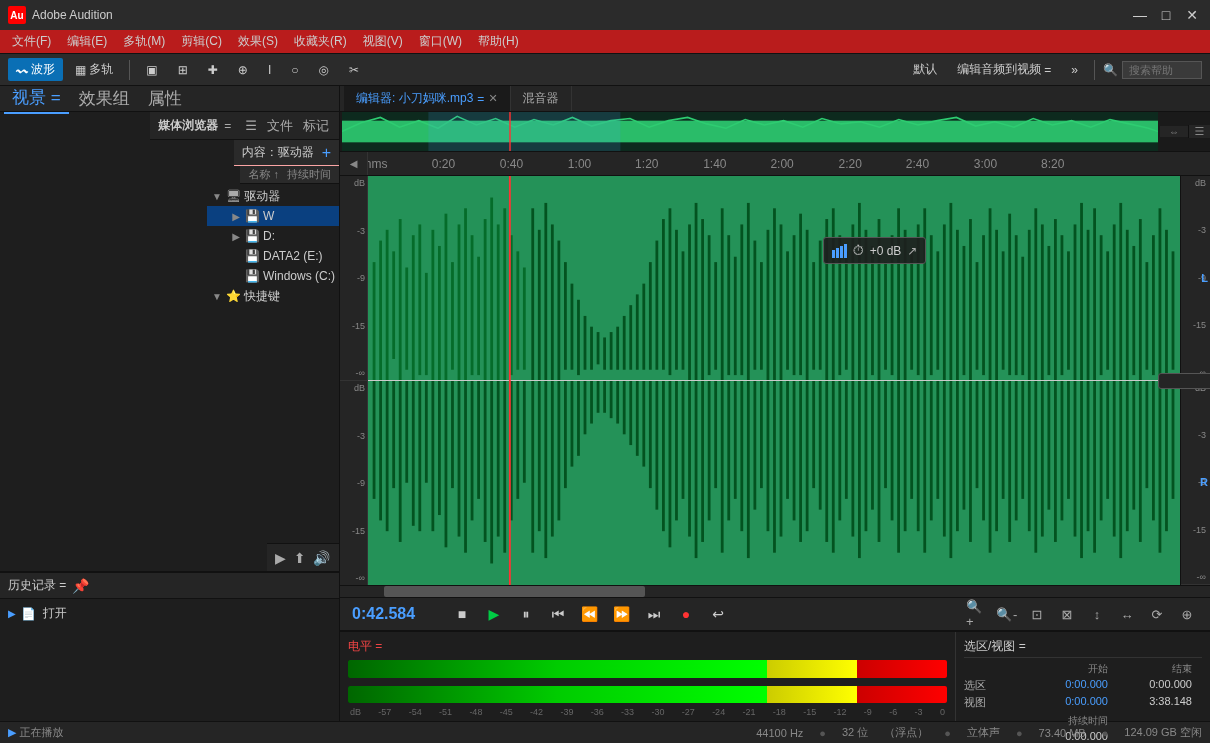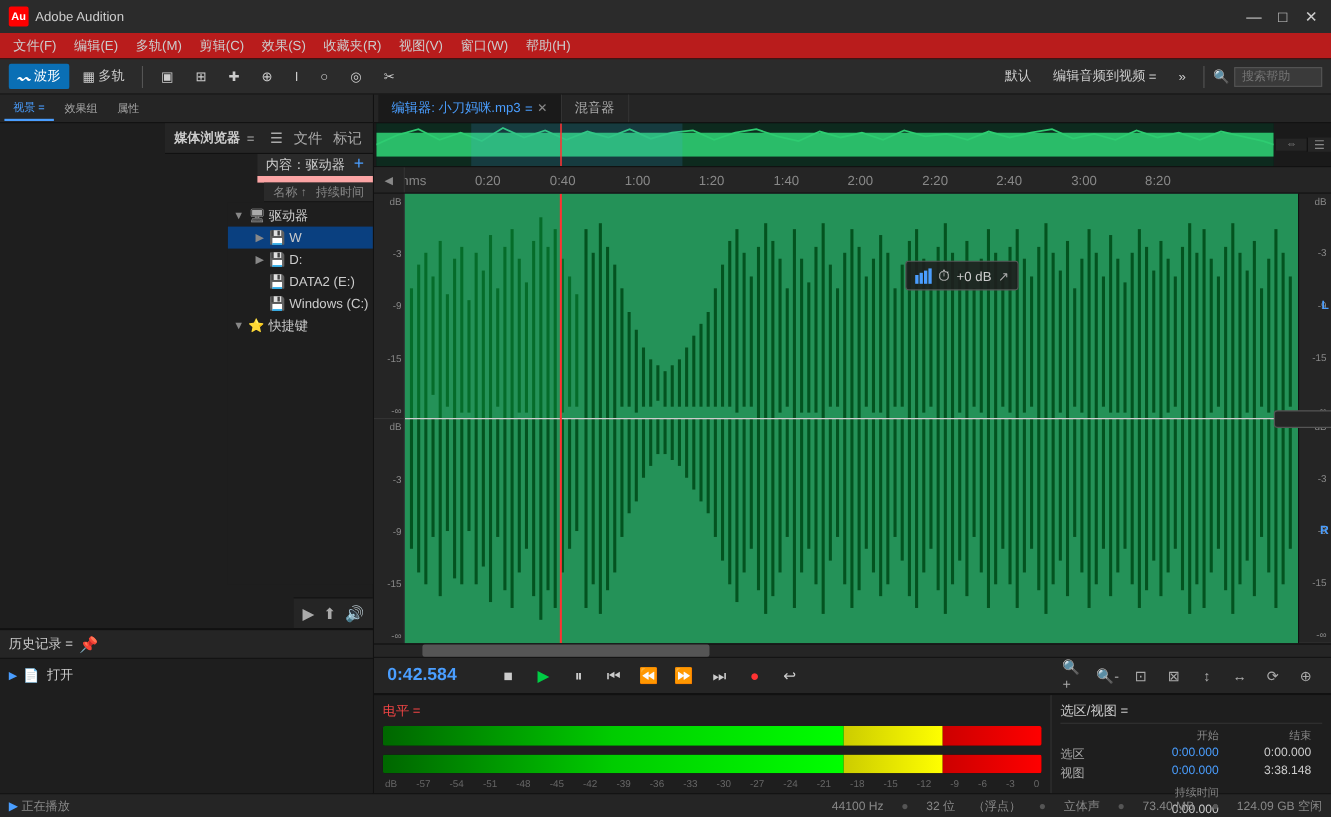--- a/index.html
+++ b/index.html
@@ -109,21 +109,21 @@
       align-items: center;
       height: 26px;
       background: #252525;
       border-bottom: 1px solid #111;
       padding: 0 4px;
       gap: 2px;
     }
     .panel-tab {
       padding: 3px 8px;
       cursor: pointer;
-      font-size: 10px;
+      font-size: 17px;
       color: #aaa;
     }
     .panel-tab.active { color: #4a9eff; border-bottom: 2px solid #4a9eff; }
 
     
     #media-browser {
       flex: 1;
       display: flex;
       flex-direction: column;
       align-items: flex-end;
@@ -144,21 +144,21 @@
     .panel-header .icon-btn {
       cursor: pointer; color: #aaa; font-size: 13px; padding: 2px;
     }
     .content-selector {
       height: 26px;
       background: #2a2a2a;
       display: flex;
       align-items: center;
       padding: 0 8px;
       gap: 4px;
-      border-bottom: 6px solid #fca5a5;
+      border-bottom: 1px solid #fca5a5;
     }
     .tree-area {
       flex: 1;
       background: #1e1e1e;
       overflow-y: auto;
       padding: 2px 0;
     }
     .tree-item {
       display: flex;
       align-items: center;

